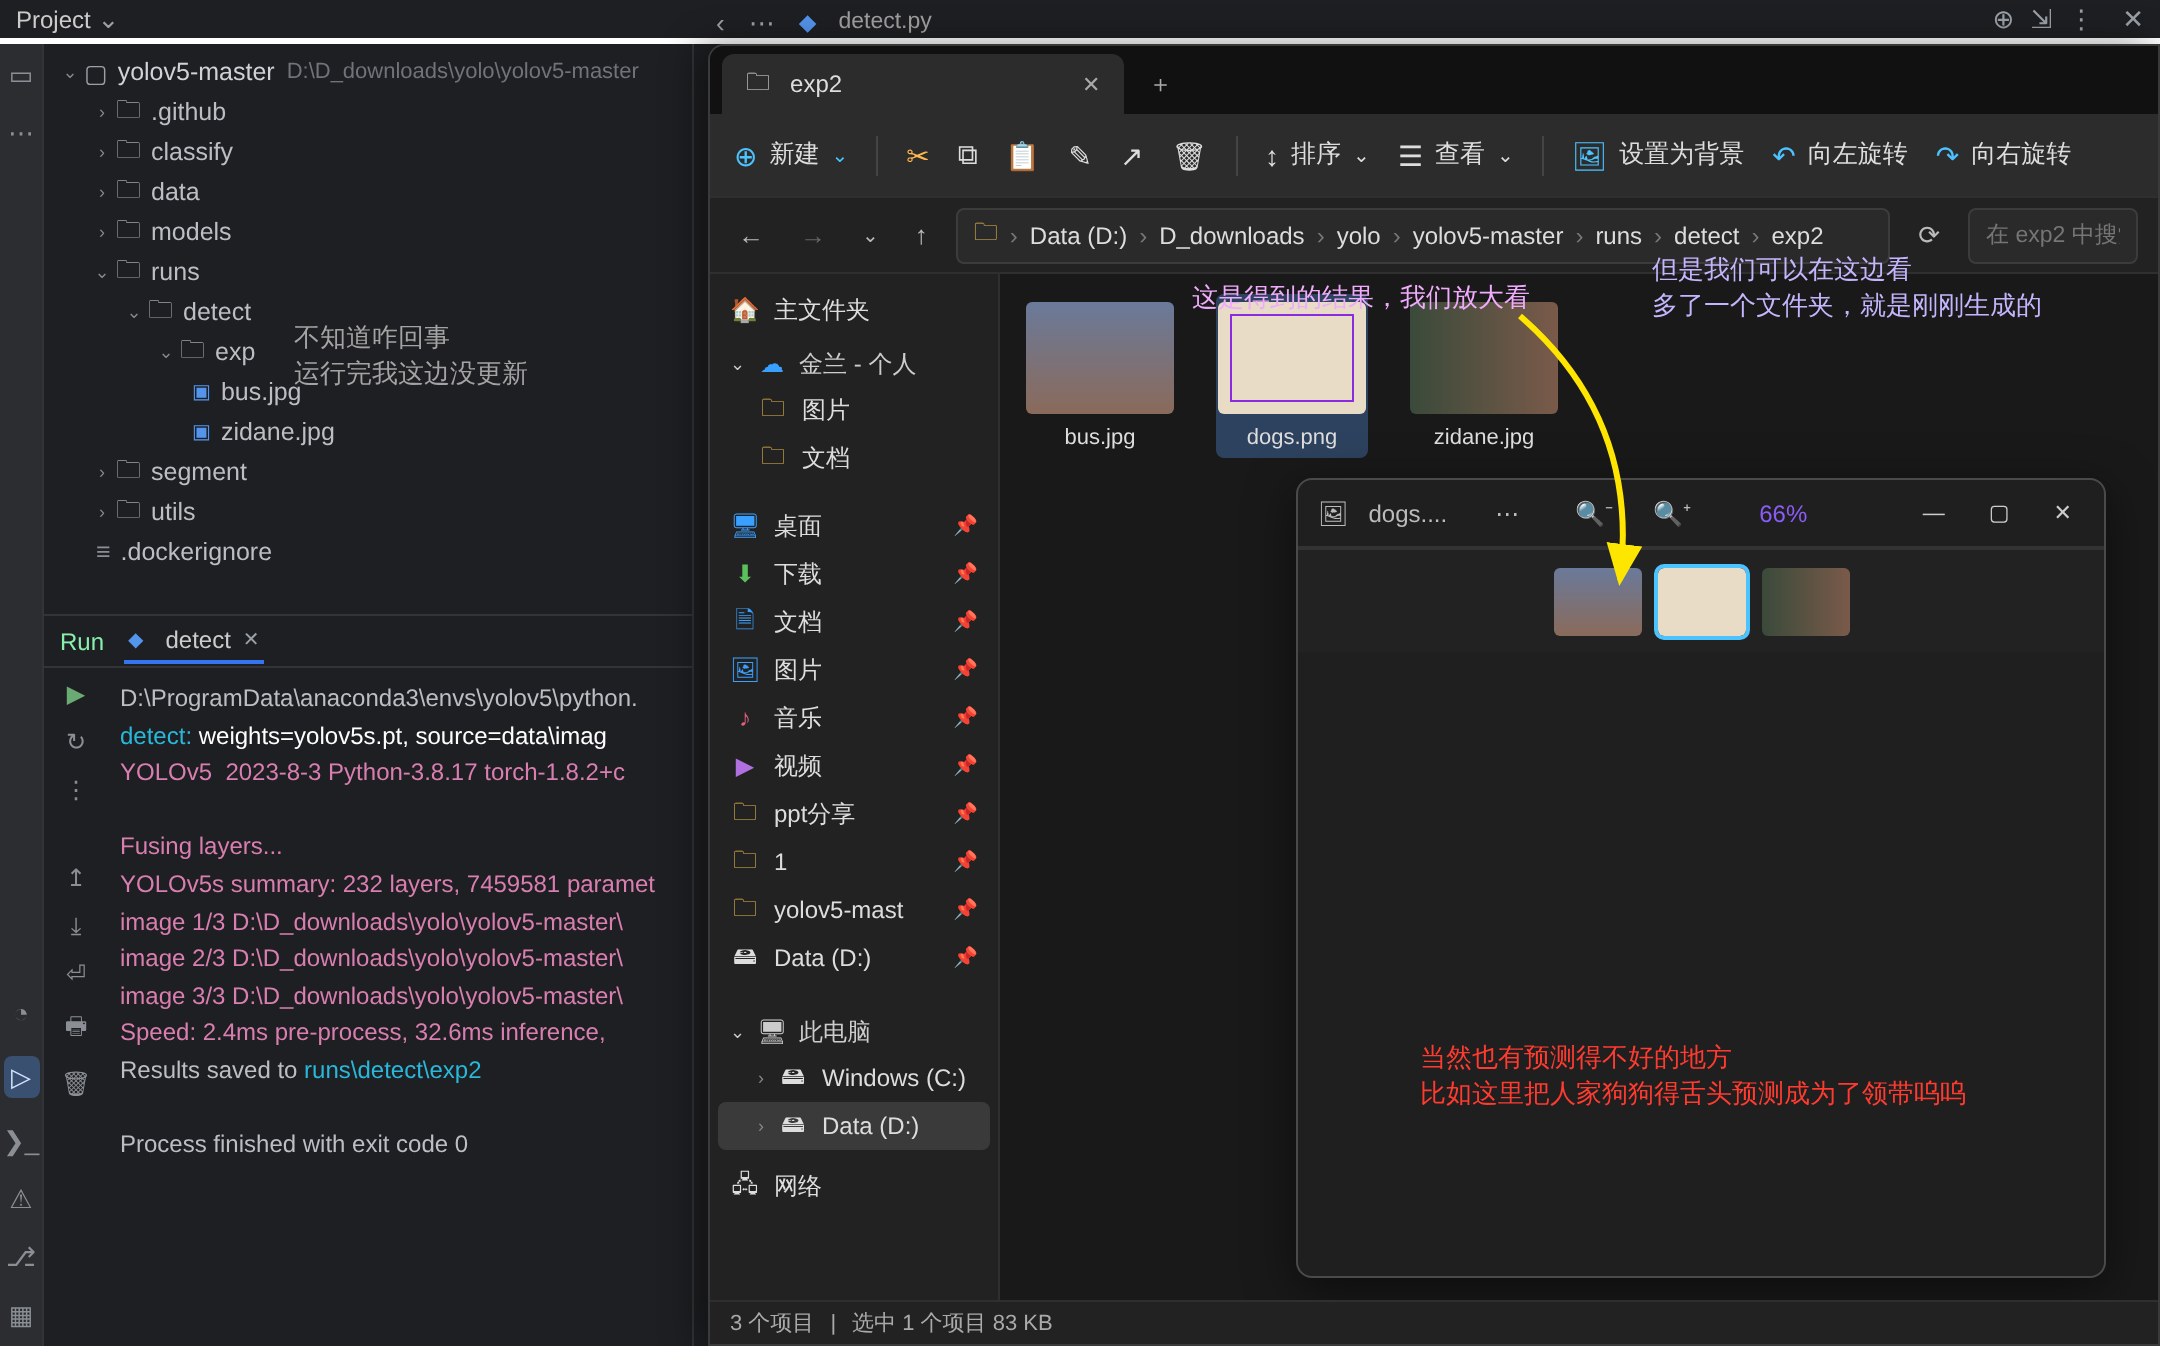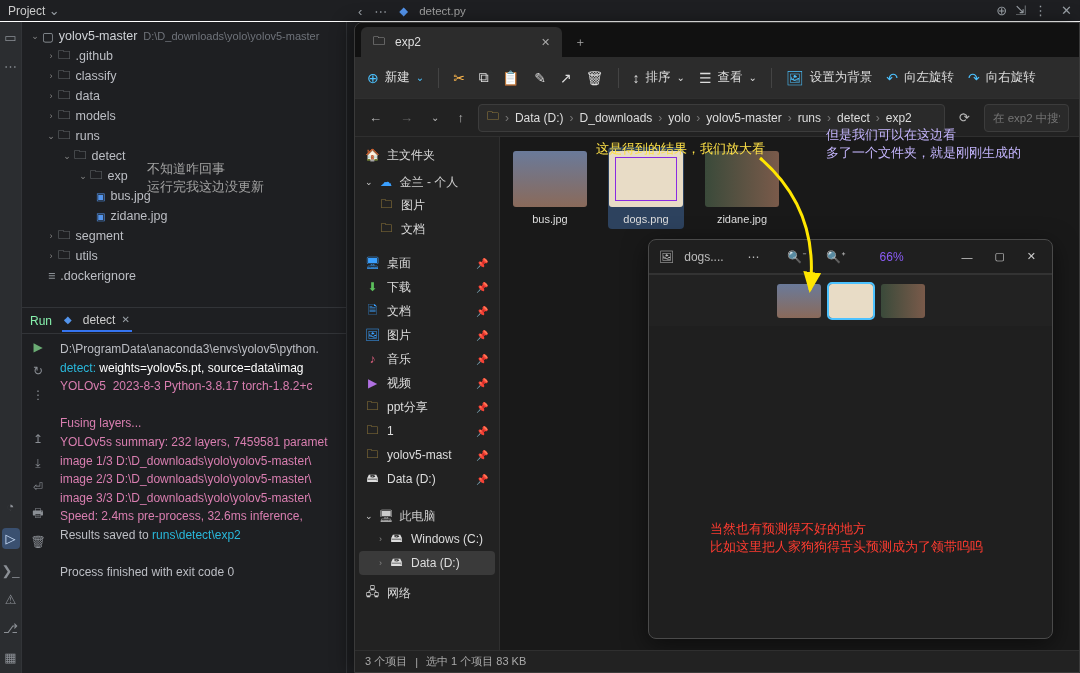--- a/index.html
+++ b/index.html
@@ -1,18 +1,18 @@
 <!DOCTYPE html>
 <html><head>
 <meta charset="utf-8">
 <style>
 *{box-sizing:border-box;margin:0;padding:0;font-family:"Segoe UI",Arial,sans-serif;user-select:none}
 body{background:#2b2d30;color:#bbb;font-size:12px;width:1080px;height:673px;overflow:hidden;position:relative}
 .ide{position:absolute;left:0;top:0;width:1080px;height:673px;background:#1e1f22}
-.ide-top{height:22px;display:flex;align-items:center;padding:0 8px;gap:8px;border-bottom:1px solid #ffffff}
+.ide-top{height:22px;display:flex;align-items:center;padding:0 8px;gap:8px;border-bottom:3px solid #ffffff}
 .proj-label{color:#ccc;font-size:12px}
 .ide-top .sp{flex:1}
 .icn{color:#9aa0a6;cursor:pointer;font-size:13px}
 .ide-body{display:flex;height:calc(100% - 22px)}
 .ide-gutter{width:22px;background:#2b2d30;border-right:1px solid #323438;display:flex;flex-direction:column;align-items:center;gap:14px;padding-top:8px}
 .ide-gutter .gi{color:#8b8f95;font-size:13px;cursor:pointer}
 .sidebar{width:325px;background:#1e1f22;display:flex;flex-direction:column;border-right:1px solid #323438}
 .tree{flex:1;overflow:auto;padding:4px 0;font-size:12.5px}
 .tree-row{display:flex;align-items:center;height:20px;color:#bcbec4;cursor:pointer;white-space:nowrap}
 .chv{width:14px;text-align:center;color:#888;font-size:9px}
@@ -25,21 +25,21 @@
 .runbar{height:26px;border-top:1px solid #323438;display:flex;align-items:center;padding:0 8px;gap:10px}
 .runbar .tab{display:flex;align-items:center;gap:6px;color:#ccc;border-bottom:2px solid #3574f0;padding:3px 2px}
 .console{flex:0 0 auto;border-top:1px solid #323438;display:flex}
 .cons-g{width:32px;display:flex;flex-direction:column;align-items:center;gap:10px;padding-top:6px}
 .cons-g .gi{color:#8b8f95;font-size:12px;cursor:pointer}
 .cons-body{flex:1;padding:6px 6px 10px 6px;font-family:Consolas,monospace;font-size:12px;line-height:1.55;color:#bcbec4;white-space:pre;overflow:hidden}
 .c-cyan{color:#29b8db}.c-orange{color:#ffffff}.c-pink{color:#d97eb0}
 .annot{position:absolute;font-size:13px;font-family:"Microsoft YaHei",sans-serif;pointer-events:none;line-height:1.4}
 .annot.magenta{color:#a3a3a3}
 .annot.cyan{color:#c4b5fd}
-.annot.yellow{color:#fde047}
+.annot.yellow{color:#f0abfc}
 .annot.red{color:#ff3b30}
 
 .arrow{position:absolute;pointer-events:none}
 
 .explorer{position:absolute;left:354px;top:22px;width:726px;height:651px;background:#1c1c1c;border:1px solid #3a3a3a;border-radius:8px 0 0 0;box-shadow:-6px 0 18px rgba(0,0,0,.4);overflow:hidden;display:flex;flex-direction:column}
 .ex-tabs{height:34px;display:flex;align-items:flex-end;background:#111;padding-left:6px;gap:0}
 .ex-tab{height:30px;display:flex;align-items:center;gap:10px;padding:0 12px;border-radius:6px 6px 0 0;color:#ddd;font-size:12px}
 .ex-tab.active{background:#2c2c2c}
 .ex-tab .x{color:#aaa;font-size:11px;cursor:pointer}
 .ex-newtab{color:#aaa;padding:6px 12px;cursor:pointer}

